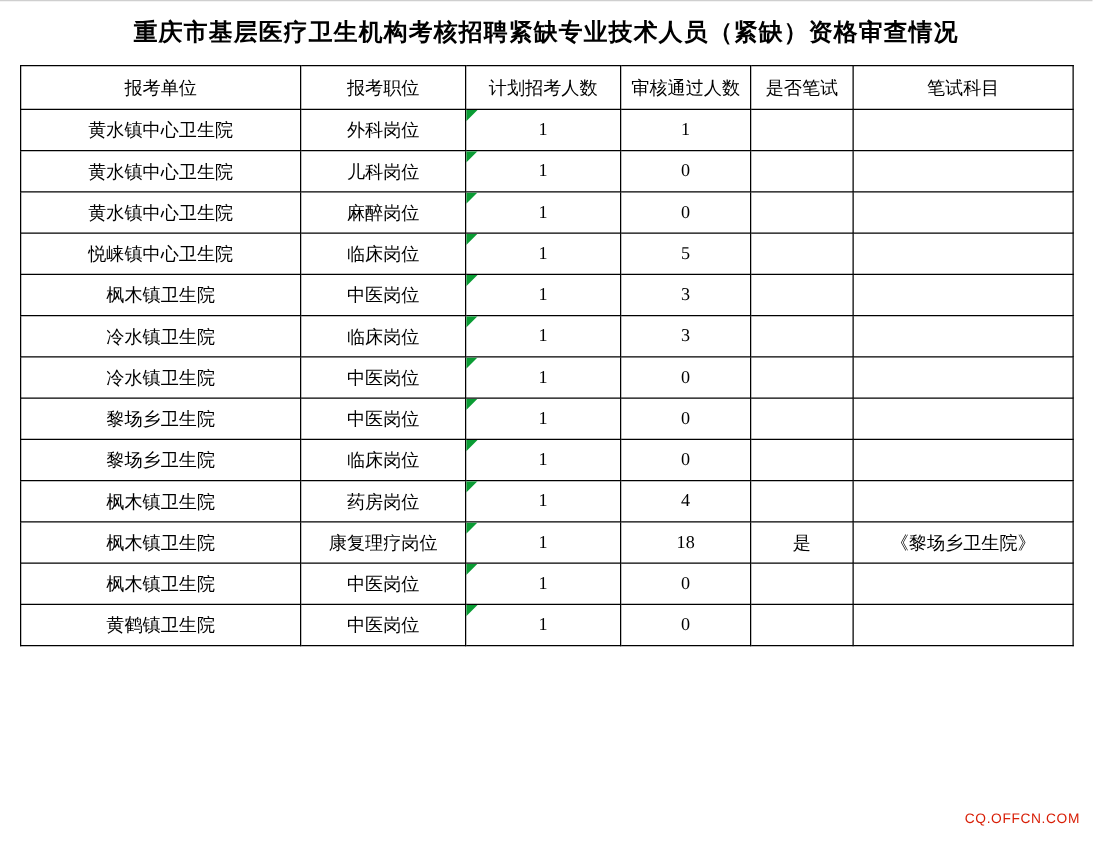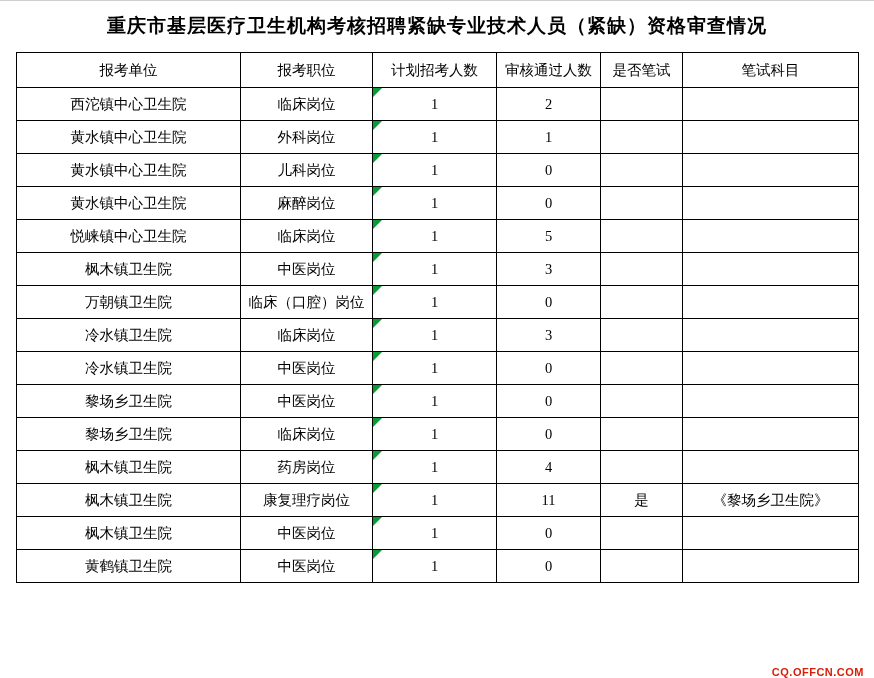--- a/index.html
+++ b/index.html
@@ -75,24 +75,24 @@
     left: 0;
     top: 0;
     width: 0;
     height: 0;
     border-left: 9px solid #0a9c34;
     border-bottom: 9px solid transparent;
   }
   .watermark {
     position: absolute;
     right: 10px;
-    bottom: 0;
+    bottom: 17px;
     font-family: "Liberation Sans", sans-serif;
     font-size: 11px;
-    font-weight: bold;
+    font-weight: normal;
     color: #d81e06;
     letter-spacing: 0.5px;
   }
   .toprule {
     position: absolute;
     left: 0;
     top: 0;
     width: 874px;
     height: 1px;
     background: #cfcfcf;
@@ -123,28 +123,20 @@
           <th>报考单位</th>
           <th>报考职位</th>
           <th>计划招考人数</th>
           <th>审核通过人数</th>
           <th>是否笔试</th>
           <th>笔试科目</th>
         </tr>
       </thead>
       <tbody>
         <tr>
-          <td>西沱镇中心卫生院</td>
-          <td>临床岗位</td>
-          <td class="tri">1</td>
-          <td>2</td>
-          <td></td>
-          <td></td>
-        </tr>
-        <tr>
           <td>黄水镇中心卫生院</td>
           <td>外科岗位</td>
           <td class="tri">1</td>
           <td>1</td>
           <td></td>
           <td></td>
         </tr>
         <tr>
           <td>黄水镇中心卫生院</td>
           <td>儿科岗位</td>
@@ -171,28 +163,20 @@
         </tr>
         <tr>
           <td>枫木镇卫生院</td>
           <td>中医岗位</td>
           <td class="tri">1</td>
           <td>3</td>
           <td></td>
           <td></td>
         </tr>
         <tr>
-          <td>万朝镇卫生院</td>
-          <td>临床（口腔）岗位</td>
-          <td class="tri">1</td>
-          <td>0</td>
-          <td></td>
-          <td></td>
-        </tr>
-        <tr>
           <td>冷水镇卫生院</td>
           <td>临床岗位</td>
           <td class="tri">1</td>
           <td>3</td>
           <td></td>
           <td></td>
         </tr>
         <tr>
           <td>冷水镇卫生院</td>
           <td>中医岗位</td>
@@ -222,21 +206,21 @@
           <td>药房岗位</td>
           <td class="tri">1</td>
           <td>4</td>
           <td></td>
           <td></td>
         </tr>
         <tr>
           <td>枫木镇卫生院</td>
           <td>康复理疗岗位</td>
           <td class="tri">1</td>
-          <td>11</td>
+          <td>18</td>
           <td>是</td>
           <td>《黎场乡卫生院》</td>
         </tr>
         <tr>
           <td>枫木镇卫生院</td>
           <td>中医岗位</td>
           <td class="tri">1</td>
           <td>0</td>
           <td></td>
           <td></td>

